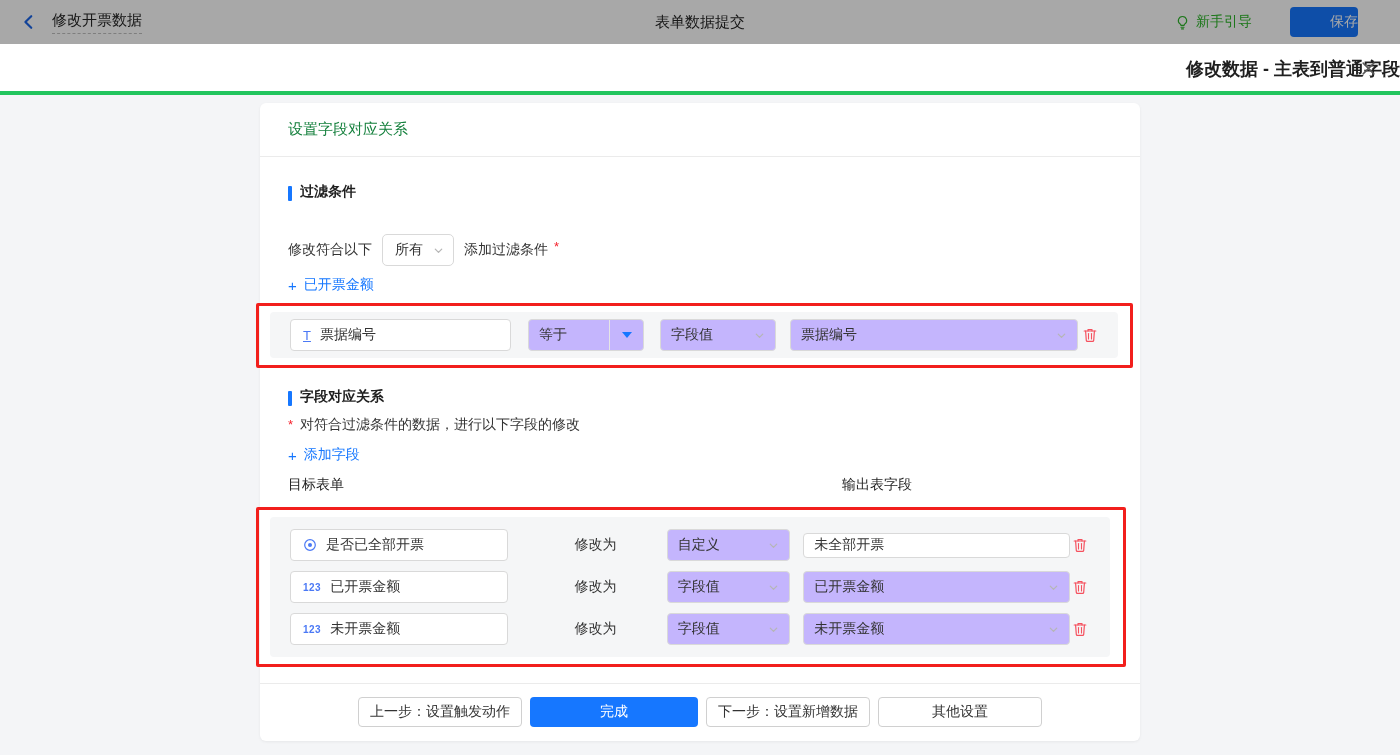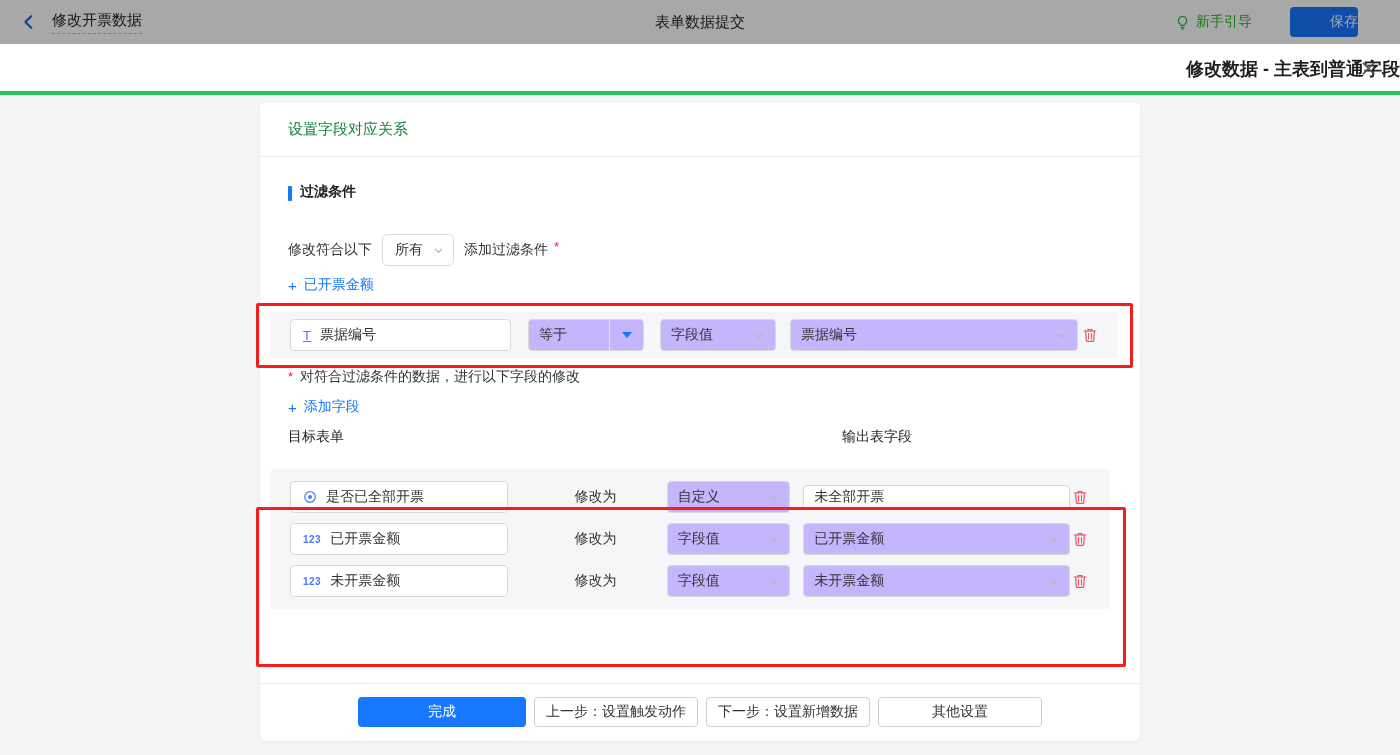--- a/index.html
+++ b/index.html
@@ -234,20 +234,24 @@
           <svg width="16" height="16" viewBox="0 0 16 16">
               <path d="M2.2 4h11.6" fill="none" stroke="#f5515f" stroke-width="1.2" stroke-linecap="round"></path>
               <path d="M6 4V2.6h4V4" fill="none" stroke="#f5515f" stroke-width="1.2" stroke-linecap="round" stroke-linejoin="round"></path>
               <path d="M3.6 4l.7 9.4c.05.6.52 1 1.1 1h5.2c.58 0 1.05-.4 1.1-1l.7-9.4" fill="none" stroke="#f5515f" stroke-width="1.2" stroke-linecap="round" stroke-linejoin="round"></path>
               <line x1="6.5" y1="6.6" x2="6.5" y2="12" stroke="#f5515f" stroke-width="1.1" stroke-linecap="round"></line>
               <line x1="9.5" y1="6.6" x2="9.5" y2="12" stroke="#f5515f" stroke-width="1.1" stroke-linecap="round"></line>
             </svg>
         </button>
       </div>
 
+      <div class="section-title" style="margin-top:26px;">
+        <span class="section-bar"></span>
+        <span class="t">字段对应关系</span>
+      </div>
 
       <div class="desc-row">
         <span class="asterisk">*</span>
         <span>对符合过滤条件的数据，进行以下字段的修改</span>
       </div>
 
       <div class="add-link second">
         <span class="plus">+</span>
         <span>添加字段</span>
       </div>
@@ -356,19 +360,19 @@
           </button>
         </div>
 
       </div>
     </div>
 
     <div class="anno anno-filter"></div>
     <div class="anno anno-mapping"></div>
 
     <div class="card-footer">
+      <button class="btn btn-prev">上一步：设置触发动作</button>
       <button class="btn btn-done">完成</button>
-      <button class="btn btn-prev">上一步：设置触发动作</button>
       <button class="btn btn-next">下一步：设置新增数据</button>
       <button class="btn btn-other">其他设置</button>
     </div>
   </div>
 </div>
 
 </body></html>

